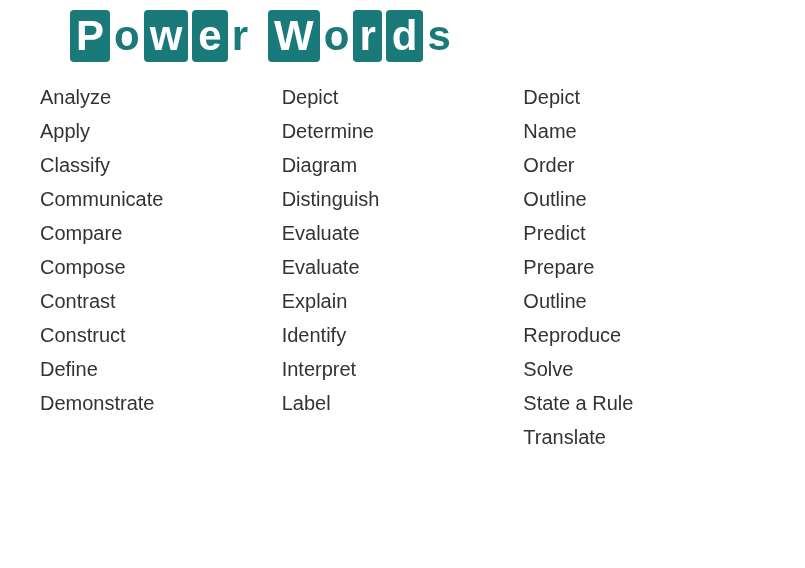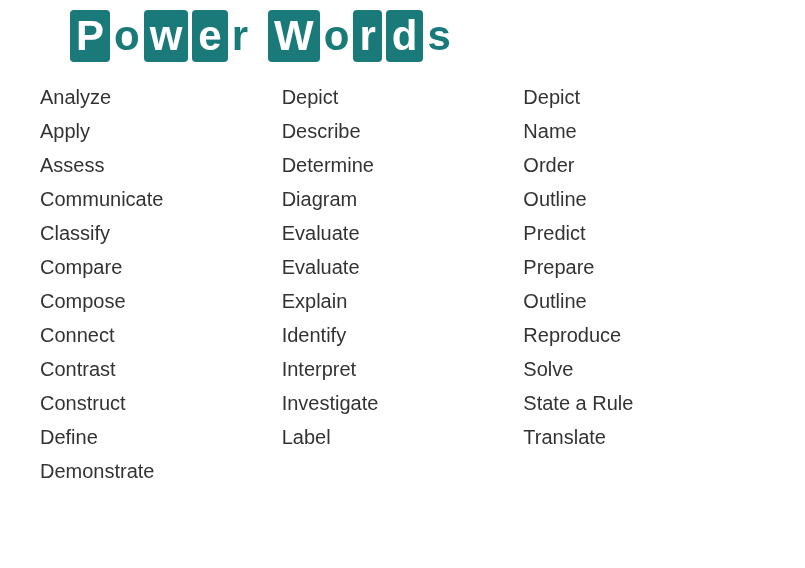--- a/index.html
+++ b/index.html
@@ -108,42 +108,39 @@
         <span class="pw-letter pw-box">d</span>
         <span class="pw-letter pw-plain">s</span>
       </div>
   </div>
 
   <div class="word-list-container">
 
   <div class="word-column">
         <div class="word-item">Analyze</div>
         <div class="word-item bold">Apply</div>
-        <div class="word-item">Assess</div>
+        <div class="word-item bold">Classify</div>
         <div class="word-item">Communicate</div>
-        <div class="word-item bold">Classify</div>
         <div class="word-item">Compare</div>
         <div class="word-item">Compose</div>
-        <div class="word-item">Connect</div>
         <div class="word-item">Contrast</div>
         <div class="word-item">Construct</div>
         <div class="word-item">Define</div>
         <div class="word-item bold">Demonstrate</div>
       </div>
       <div class="word-column">
         <div class="word-item">Depict</div>
-        <div class="word-item">Describe</div>
         <div class="word-item">Determine</div>
         <div class="word-item">Diagram</div>
+        <div class="word-item bold">Distinguish</div>
         <div class="word-item">Evaluate</div>
         <div class="word-item">Evaluate</div>
         <div class="word-item">Explain</div>
         <div class="word-item">Identify</div>
         <div class="word-item">Interpret</div>
-        <div class="word-item">Investigate</div>
         <div class="word-item">Label</div>
       </div>
       <div class="word-column">
         <div class="word-item">Depict</div>
         <div class="word-item">Name</div>
         <div class="word-item">Order</div>
         <div class="word-item">Outline</div>
         <div class="word-item bold">Predict</div>
         <div class="word-item">Prepare</div>
         <div class="word-item">Outline</div>

